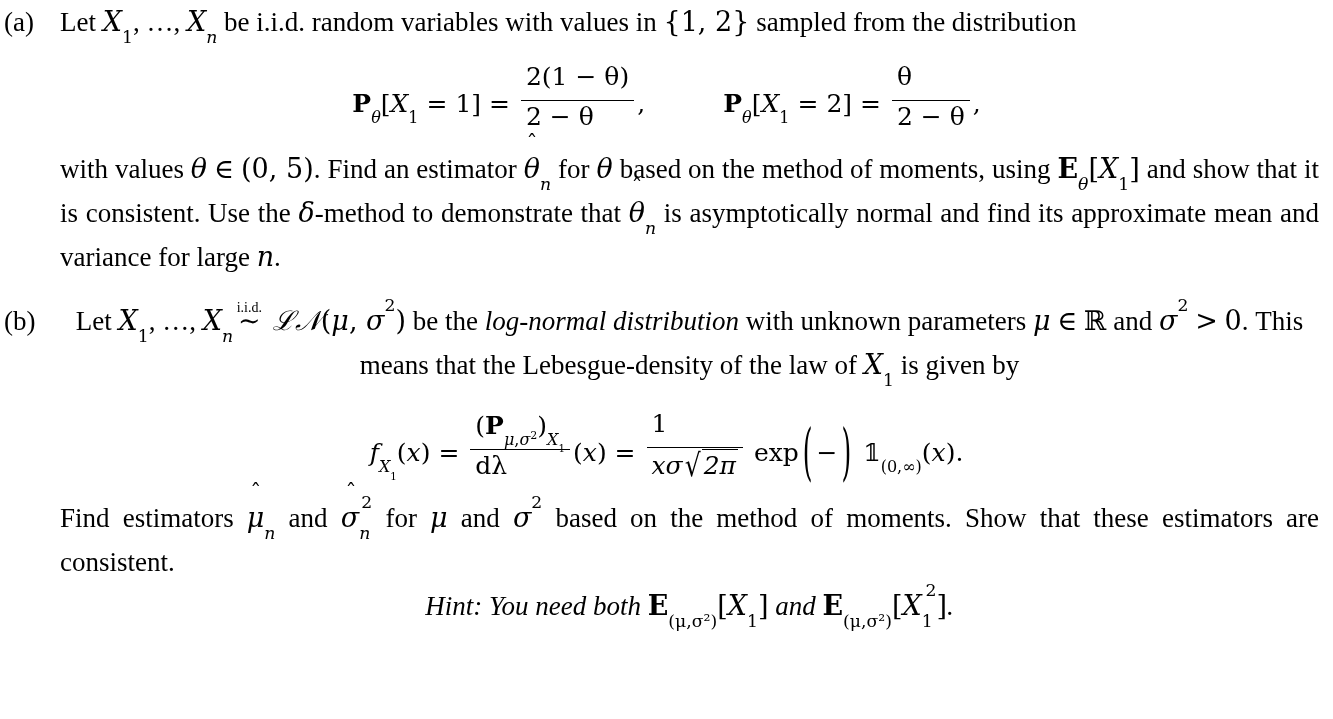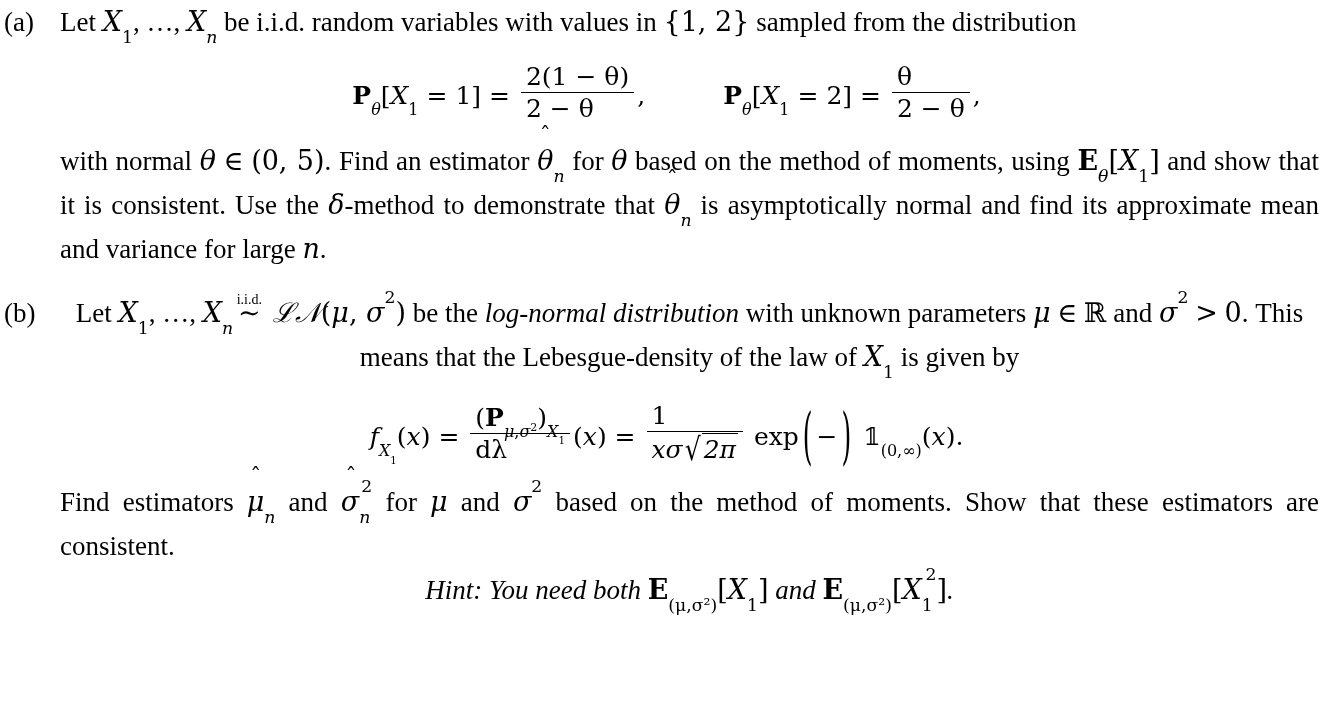--- a/index.html
+++ b/index.html
@@ -112,20 +112,21 @@
   .frac > .num {
     display: block;
     padding: 0 5px 1px 5px;
     line-height: 1.16;
   }
   .frac > .den {
     display: block;
     border-top: 1.4px solid #000;
     padding: 1px 5px 0 5px;
     line-height: 1.16;
+    margin-top: 8px;
   }
 
   
   .display {
     text-align: center;
     font-size: 25px;
     white-space: nowrap;
   }
   .display .gap { display: inline-block; width: 64px; }
 
@@ -196,21 +197,21 @@
       <span class="m nowrap">
         <span class="bf">P</span><sub>θ</sub><span class="up">[</span><span>X</span><sub class="u">1</sub> <span class="up">=</span> <span class="up">2</span><span class="up">]</span>
         <span class="up">=</span>
         <span class="frac"><span class="num">θ</span><span class="den">2 − θ</span></span><span class="up">,</span>
       </span>
     </div>
 
     <div class="spacer-b"></div>
 
     <div class="item-body">
-      <span>with normal</span>
+      <span>with values</span>
       <span class="m">θ</span>
       <span class="m up">∈</span>
       <span class="m up">(0, 5)</span><span>. Find an estimator</span>
       <span class="m hat nowrap"><span class="acc">̂</span><span>θ</span><sub>n</sub></span>
       <span>for</span>
       <span class="m">θ</span>
       <span>based on the method of moments, using</span>
       <span class="m nowrap"><span class="bf">E</span><sub>θ</sub><span class="up">[</span><span>X</span><sub class="u">1</sub><span class="up">]</span></span>
       <span>and show that it is consistent. Use the</span>
       <span class="m">δ</span><span>-method to demonstrate that</span>

